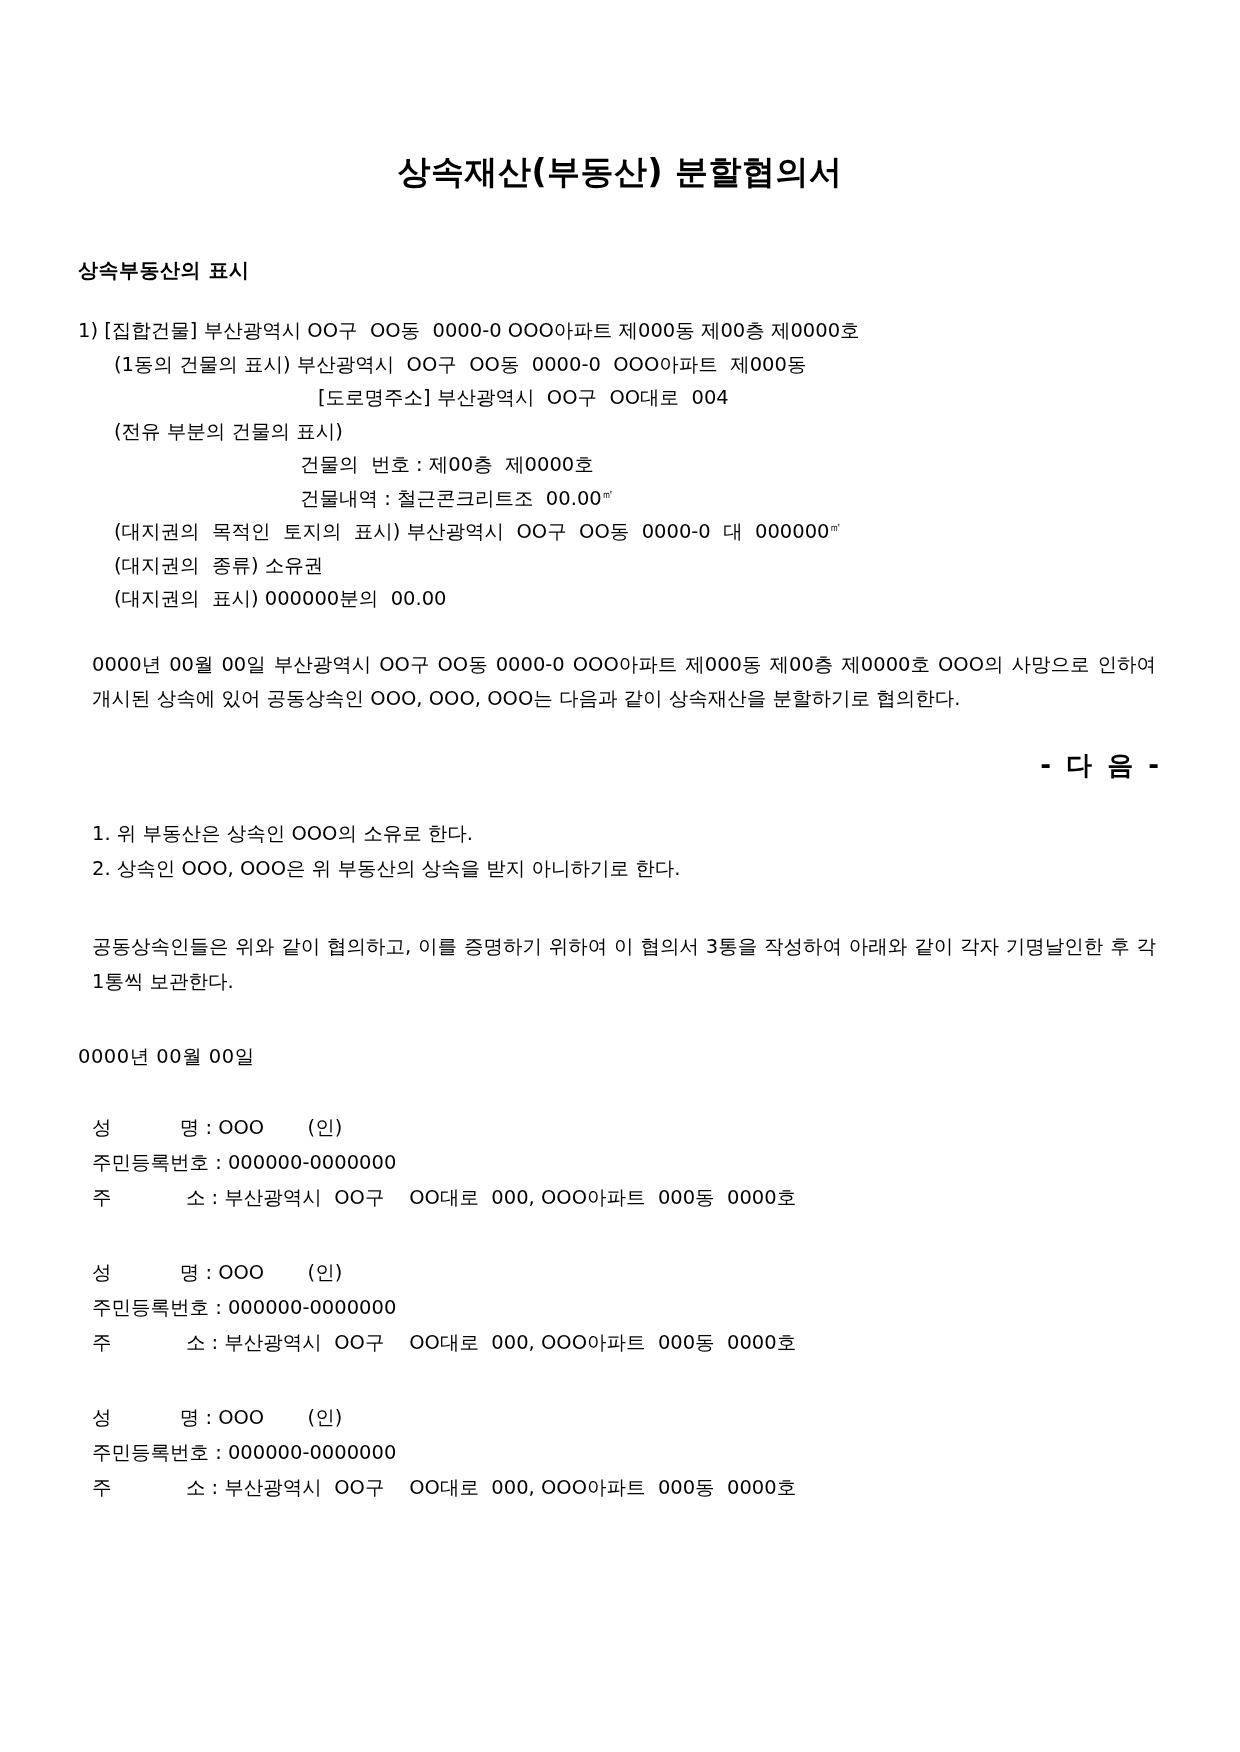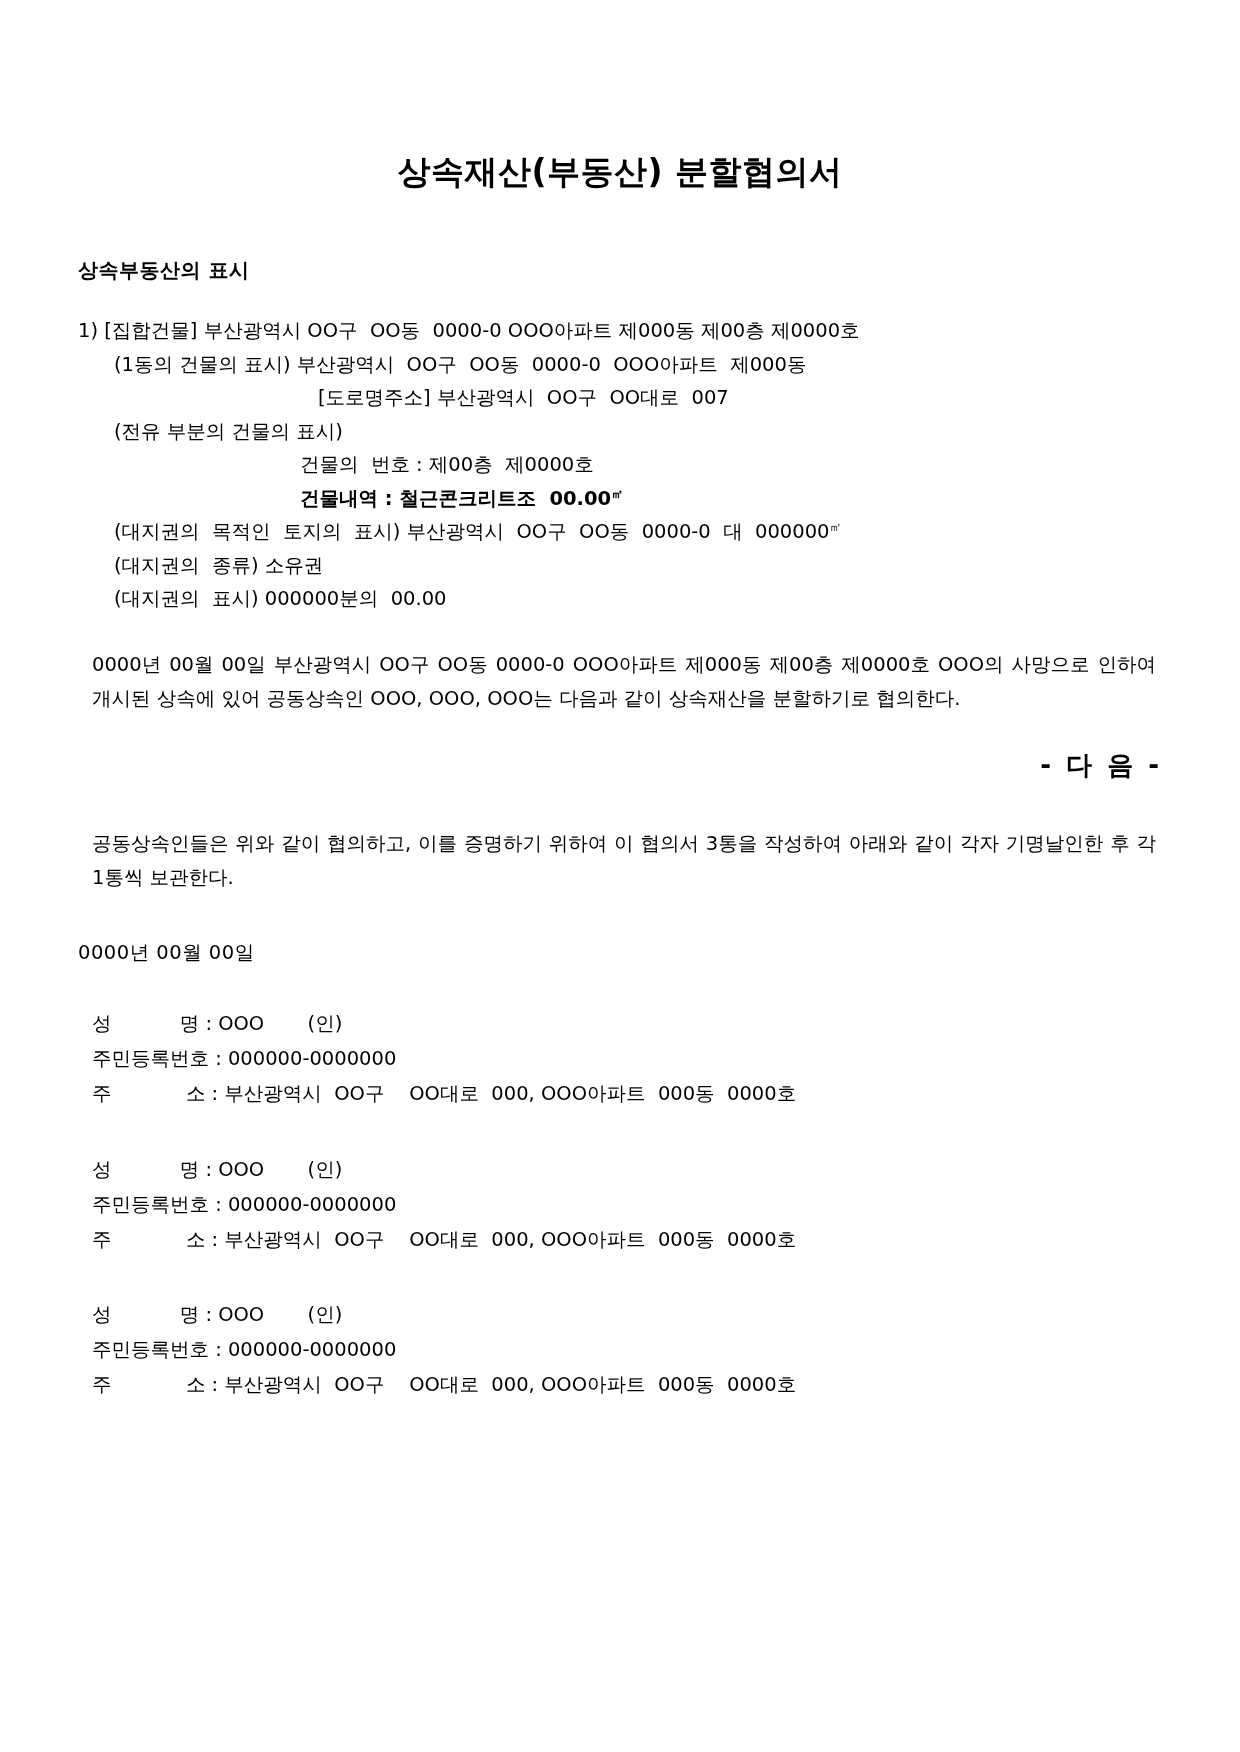--- a/index.html
+++ b/index.html
@@ -38,21 +38,21 @@
     margin-top: 30px;
     font-size: 19.5px;
     line-height: 1.72;
   }
   .prop-line {
     white-space: pre;
   }
   .indent-1 { padding-left: 36px; }
   .center-ish-1 { padding-left: 240px; }
   .center-ish-2 { padding-left: 222px; }
-  .center-ish-3 { padding-left: 222px; font-weight: bold; }
+  .center-ish-3 { padding-left: 222px; }
   .sup { font-size: 12px; vertical-align: super; }
   .para {
     margin-top: 32px;
     font-size: 19.5px;
     line-height: 1.75;
     text-align: justify;
     text-justify: inter-character;
     padding-left: 14px;
     padding-right: 6px;
   }
@@ -99,33 +99,37 @@
 
 <div class="page">
 
   <h1 class="doc-title">상속재산(부동산) 분할협의서</h1>
 
   <div class="section-heading">상속부동산의 표시</div>
 
   <div class="prop-block">
     <div class="prop-line">1) [집합건물] 부산광역시 OO구  OO동  0000-0 OOO아파트 제000동 제00층 제0000호</div>
     <div class="prop-line indent-1">(1동의 건물의 표시) 부산광역시  OO구  OO동  0000-0  OOO아파트  제000동</div>
-    <div class="prop-line center-ish-1">[도로명주소] 부산광역시  OO구  OO대로  007</div>
+    <div class="prop-line center-ish-1">[도로명주소] 부산광역시  OO구  OO대로  004</div>
     <div class="prop-line indent-1">(전유 부분의 건물의 표시)</div>
     <div class="prop-line center-ish-2">건물의  번호 : 제00층  제0000호</div>
     <div class="prop-line center-ish-3"><span>건물내역 : 철근콘크리트조  00.00</span><span class="sup">㎡</span></div>
     <div class="prop-line indent-1"><span>(대지권의  목적인  토지의  표시) 부산광역시  OO구  OO동  0000-0  대  000000</span><span class="sup">㎡</span></div>
     <div class="prop-line indent-1">(대지권의  종류) 소유권</div>
     <div class="prop-line indent-1">(대지권의  표시) 000000분의  00.00</div>
   </div>
 
   <div class="para">0000년 00월 00일 부산광역시  OO구  OO동  0000-0  OOO아파트  제000동  제00층  제0000호  OOO의  사망으로  인하여  개시된  상속에  있어  공동상속인 OOO, OOO, OOO는  다음과  같이  상속재산을  분할하기로  협의한다.</div>
 
   <div class="next-label">- 다  음 -</div>
 
+  <div class="list-block">
+    <div>1.  위  부동산은  상속인 OOO의  소유로  한다.</div>
+    <div>2.  상속인 OOO, OOO은  위  부동산의  상속을  받지  아니하기로  한다.</div>
+  </div>
 
   <div class="closing">공동상속인들은  위와  같이  협의하고, 이를  증명하기  위하여  이  협의서  3통을  작성하여  아래와  같이  각자  기명날인한  후  각  1통씩  보관한다.</div>
 
   <div class="date-line">0000년  00월  00일</div>
 
   <div class="sig-group">
     <div class="sig-line">성           명 : OOO       (인)</div>
     <div class="sig-line">주민등록번호 : 000000-0000000</div>
     <div class="sig-line">주            소 : 부산광역시  OO구    OO대로  000, OOO아파트  000동  0000호</div>
   </div>

